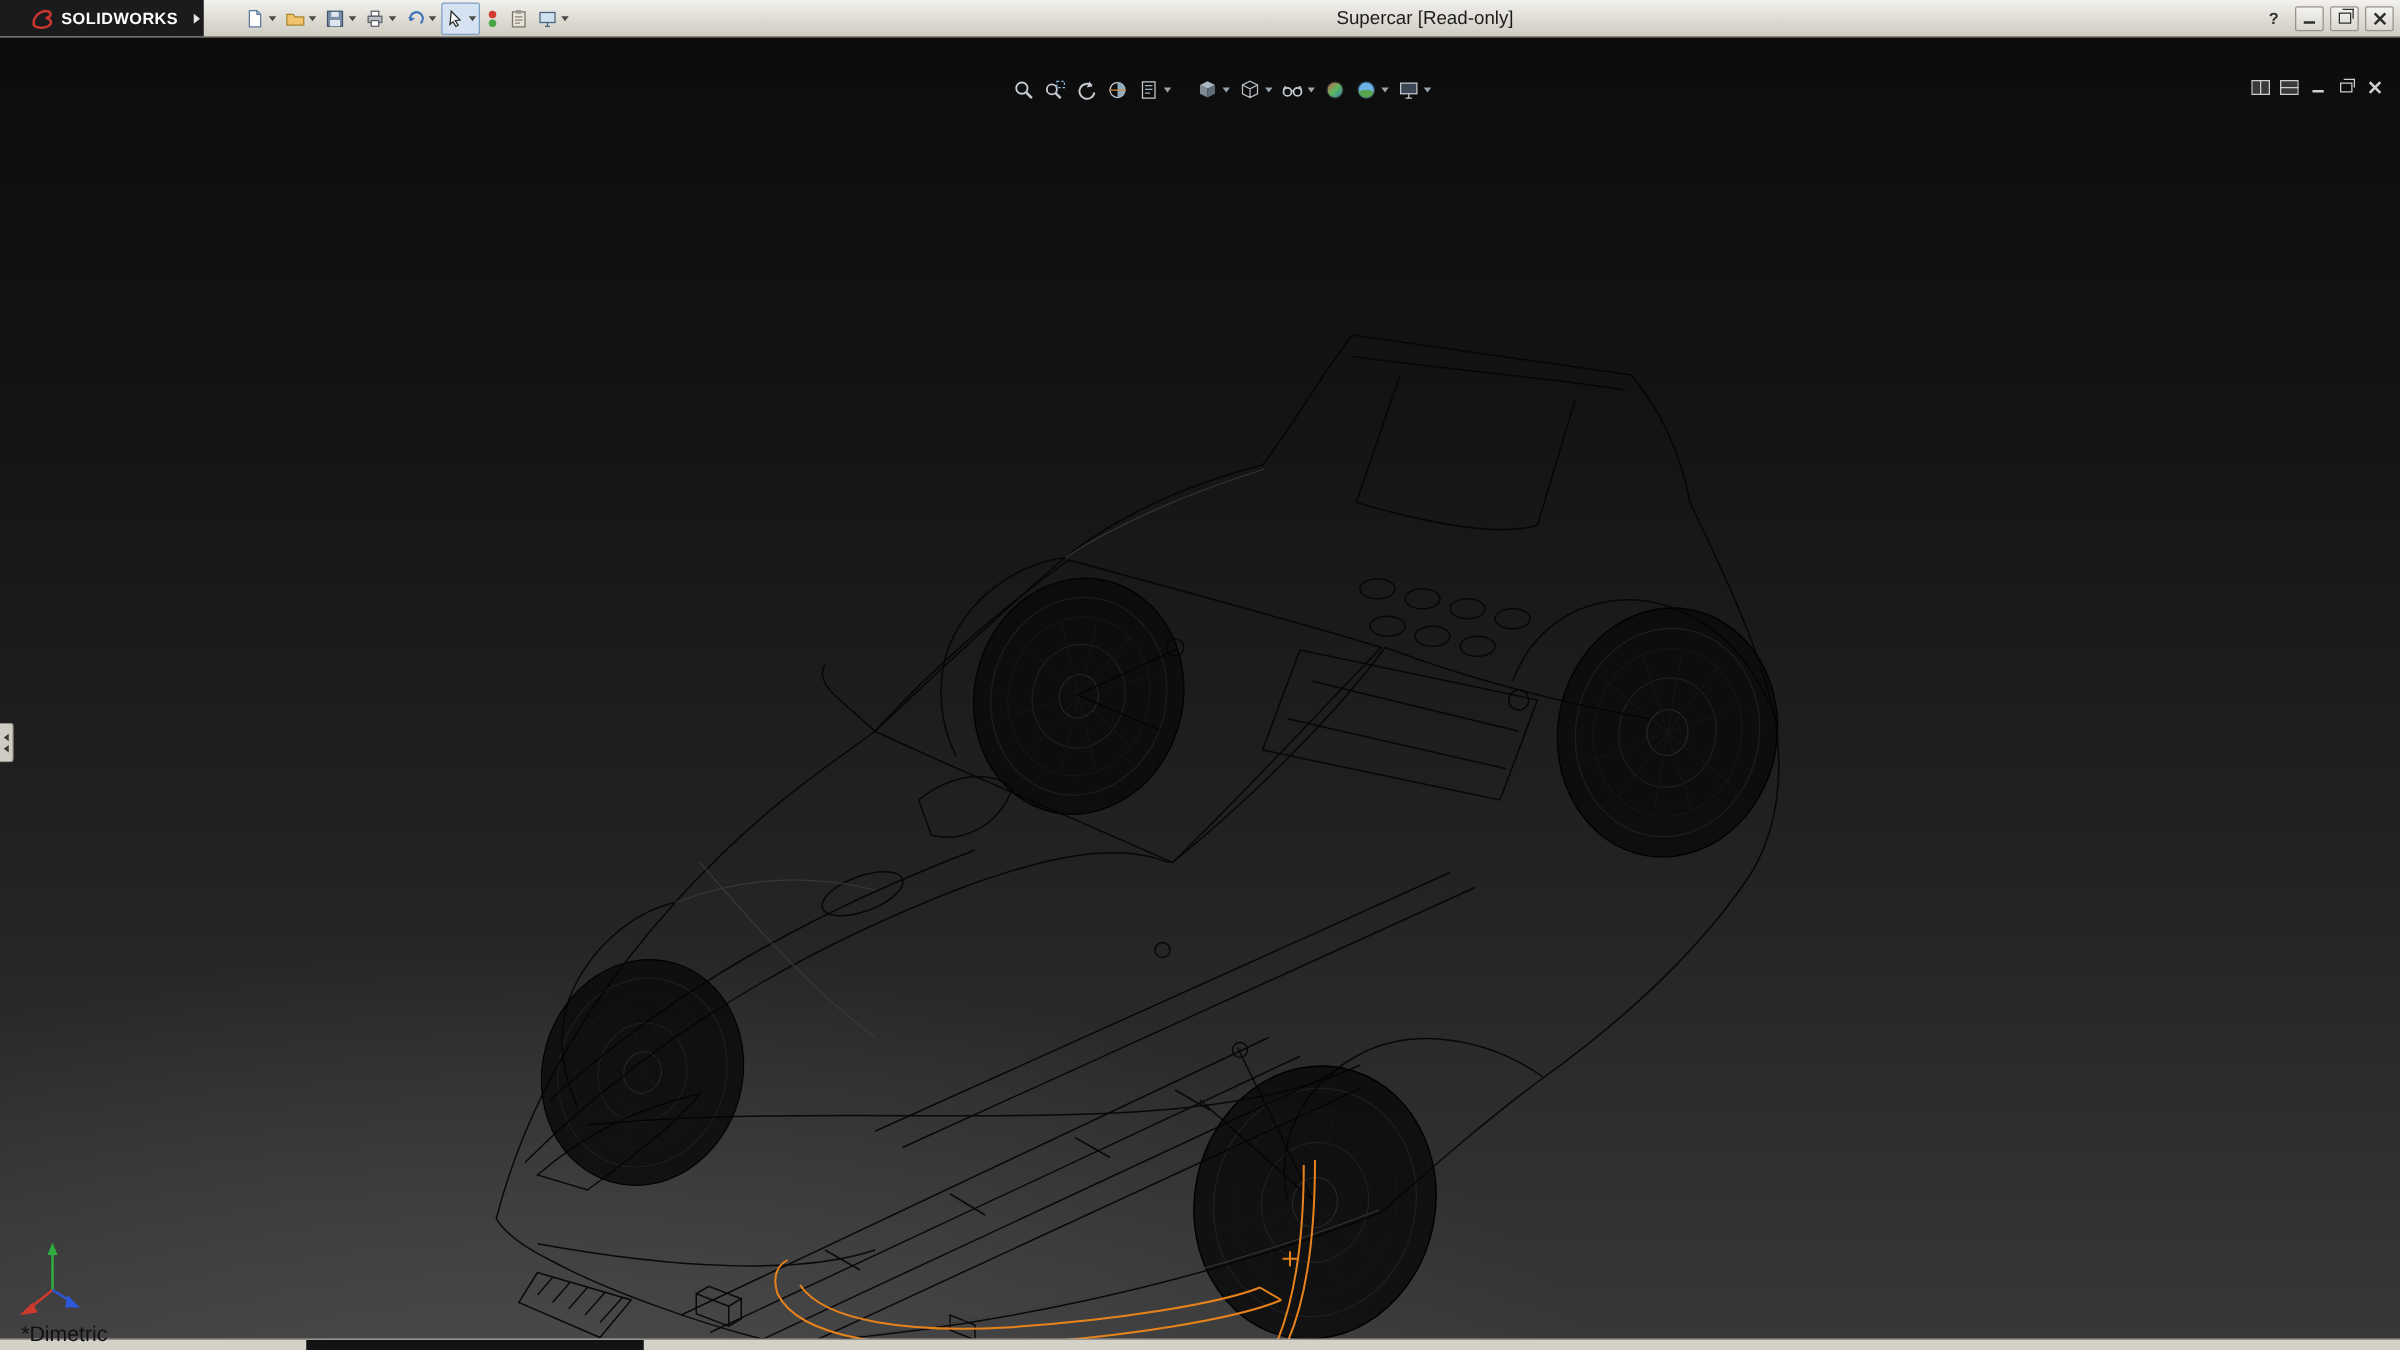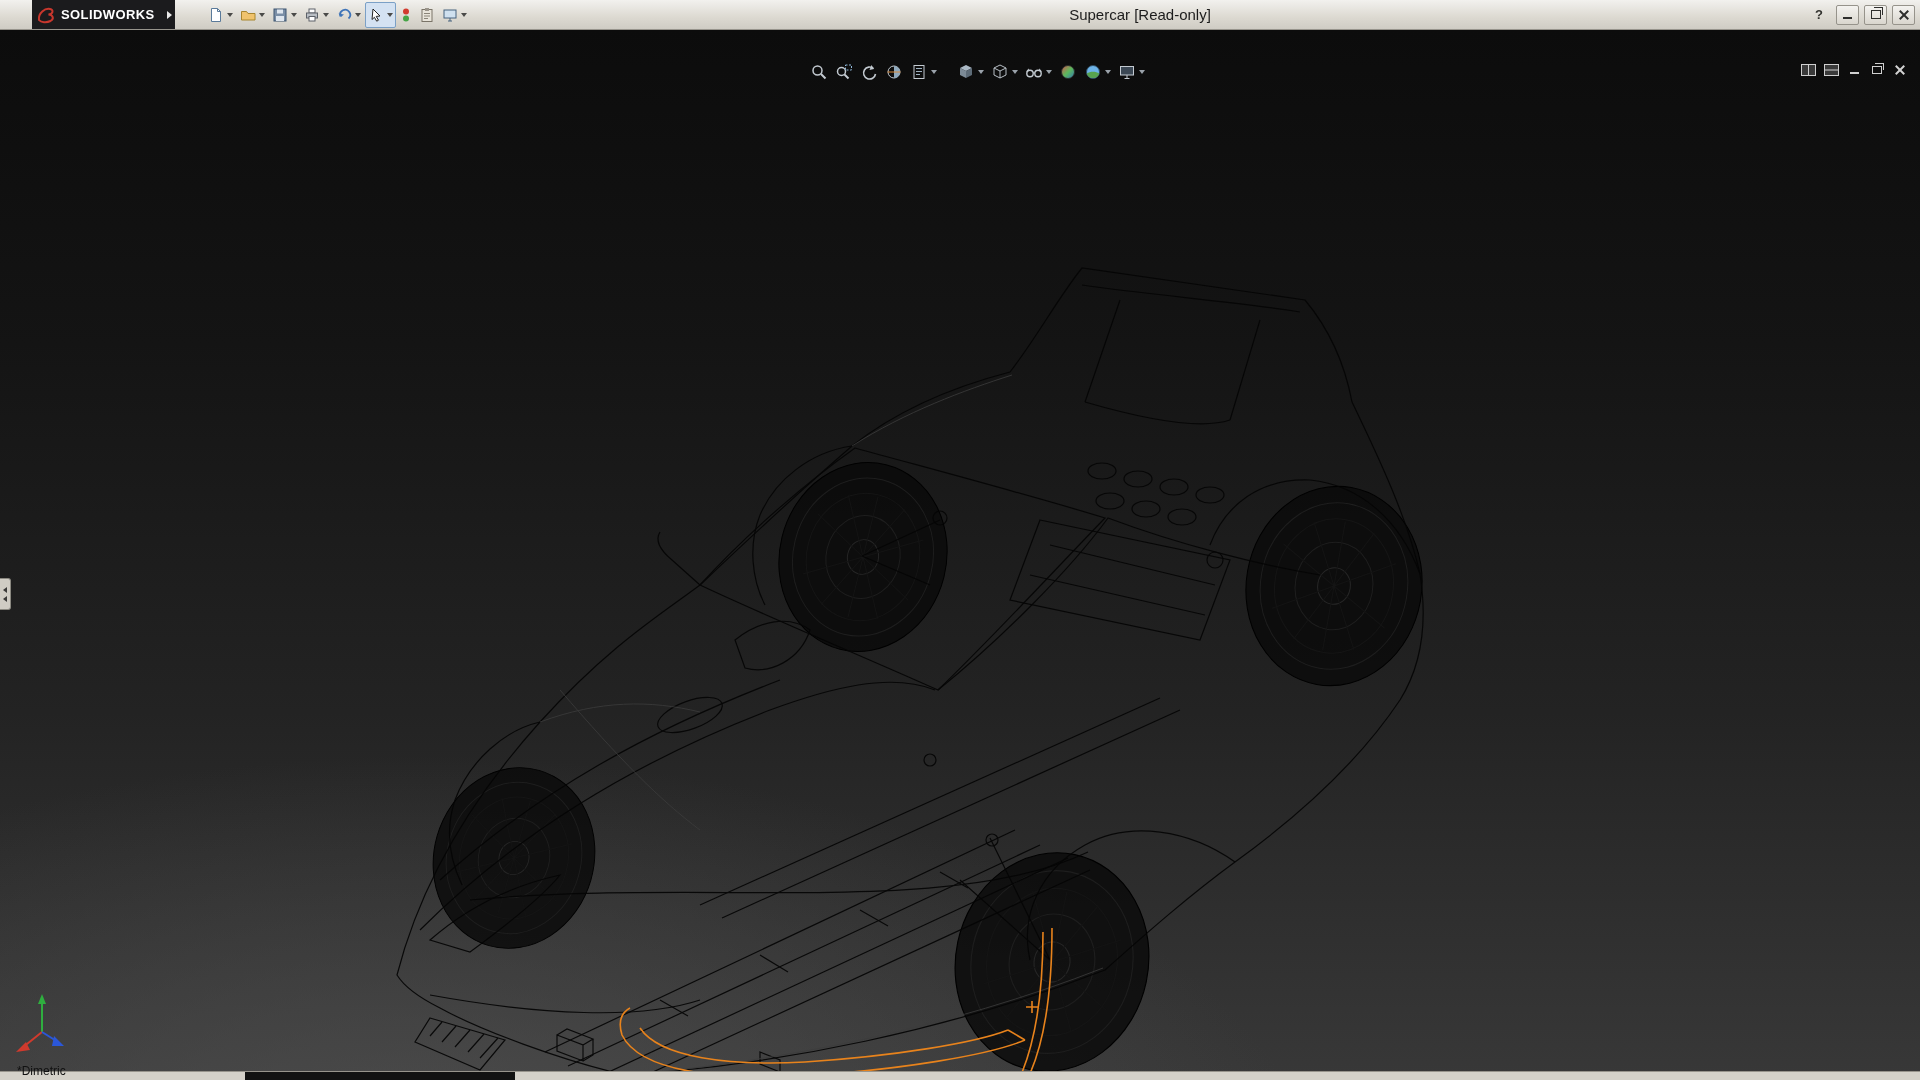--- a/index.html
+++ b/index.html
@@ -4,21 +4,21 @@
 <style>
   html,body{margin:0;padding:0;}
   body{width:1920px;height:1080px;overflow:hidden;position:relative;
        font-family:"Liberation Sans",sans-serif;background:#d4d1c9;}
 
   
   .titlebar{position:absolute;top:0;left:0;right:0;height:29px;
     background:linear-gradient(#f2f1ee,#dcd9d1 60%,#cfccc4);
     border-bottom:1px solid #97948c;display:flex;align-items:center;z-index:20;}
   .logo{height:29px;background:#1b1b1d;display:flex;align-items:center;
-    padding:0 9px 0 4px;color:#fff;gap:5px;margin-left:32px;}
+    padding:0 9px 0 24px;color:#fff;gap:5px;}
   .brand{font-weight:bold;font-size:13px;letter-spacing:.4px;color:#fff;}
   .logo-expand{width:11px;height:29px;background:#1b1b1d;display:flex;
     align-items:center;justify-content:center;}
   .tri-right{width:0;height:0;border-top:4px solid transparent;
     border-bottom:4px solid transparent;border-left:5px solid #e8e8e8;}
   .tools{display:flex;align-items:center;margin-left:30px;gap:1px;}
   .tb-btn{height:24px;display:flex;align-items:center;justify-content:center;
     padding:0 2px;border:1px solid transparent;border-radius:2px;gap:2px;}
   .tb-btn.active{background:#d4e2f2;border-color:#7ba0c6;}
   .chev{width:0;height:0;border-left:3px solid transparent;
@@ -69,21 +69,21 @@
   
   .collapse-tab{position:absolute;left:0;top:549px;width:10px;height:30px;
     background:#cfccc4;border:1px solid #8a8880;border-left:none;
     border-radius:0 3px 3px 0;display:flex;flex-direction:column;
     align-items:center;justify-content:center;gap:3px;z-index:10;}
   .tri-left{width:0;height:0;border-top:3px solid transparent;
     border-bottom:3px solid transparent;border-right:4px solid #3a3a38;}
 
   
   .triad{position:absolute;left:8px;bottom:26px;z-index:5;}
-  .view-label{position:absolute;left:17px;bottom:2px;font-size:12px;color:#111;z-index:6;}
+  .view-label{position:absolute;left:17px;bottom:2px;font-size:17px;color:#111;z-index:6;}
 
   
   .hscroll{position:absolute;left:0;right:0;bottom:0;height:8px;background:#d4d1c9;
     border-top:1px solid #97948c;z-index:5;}
   .hthumb{position:absolute;left:245px;width:270px;top:0;bottom:0;background:#121212;}
 </style>
 </head>
 <body>
 
 <div class="titlebar">

